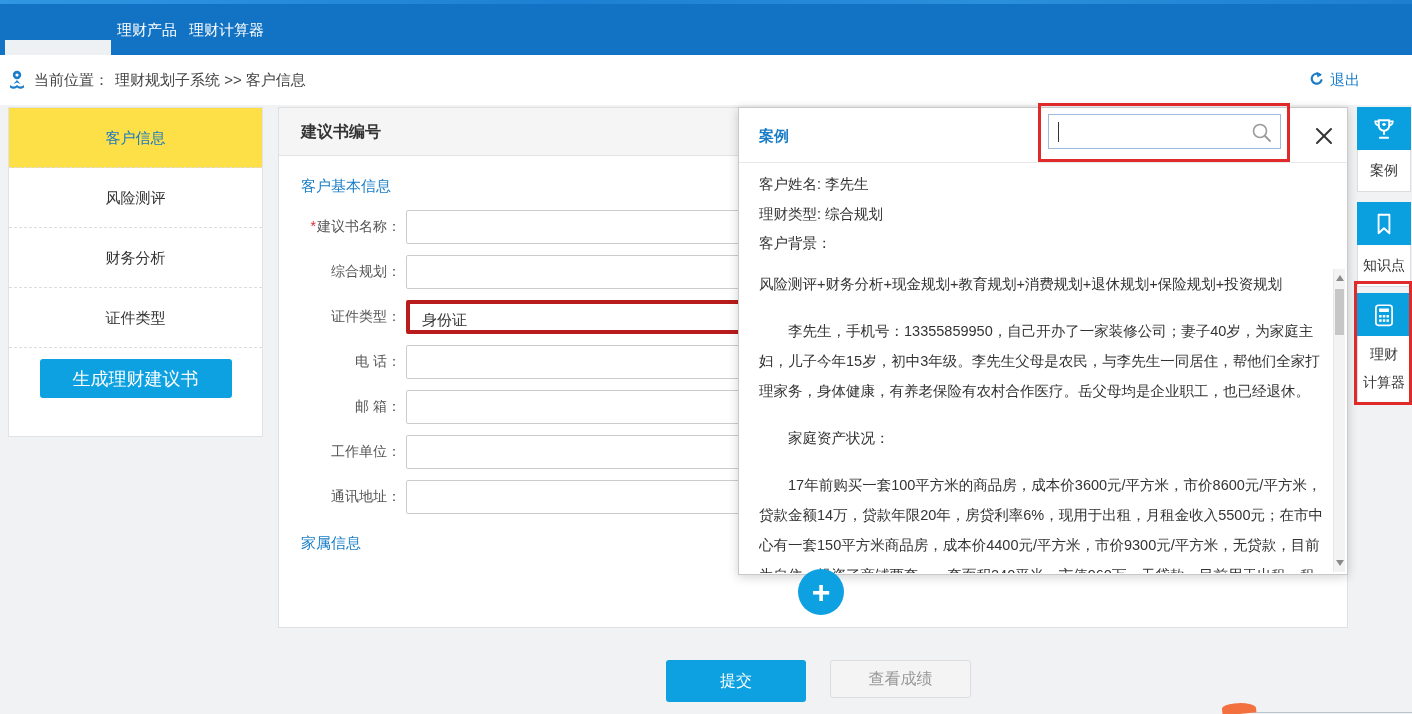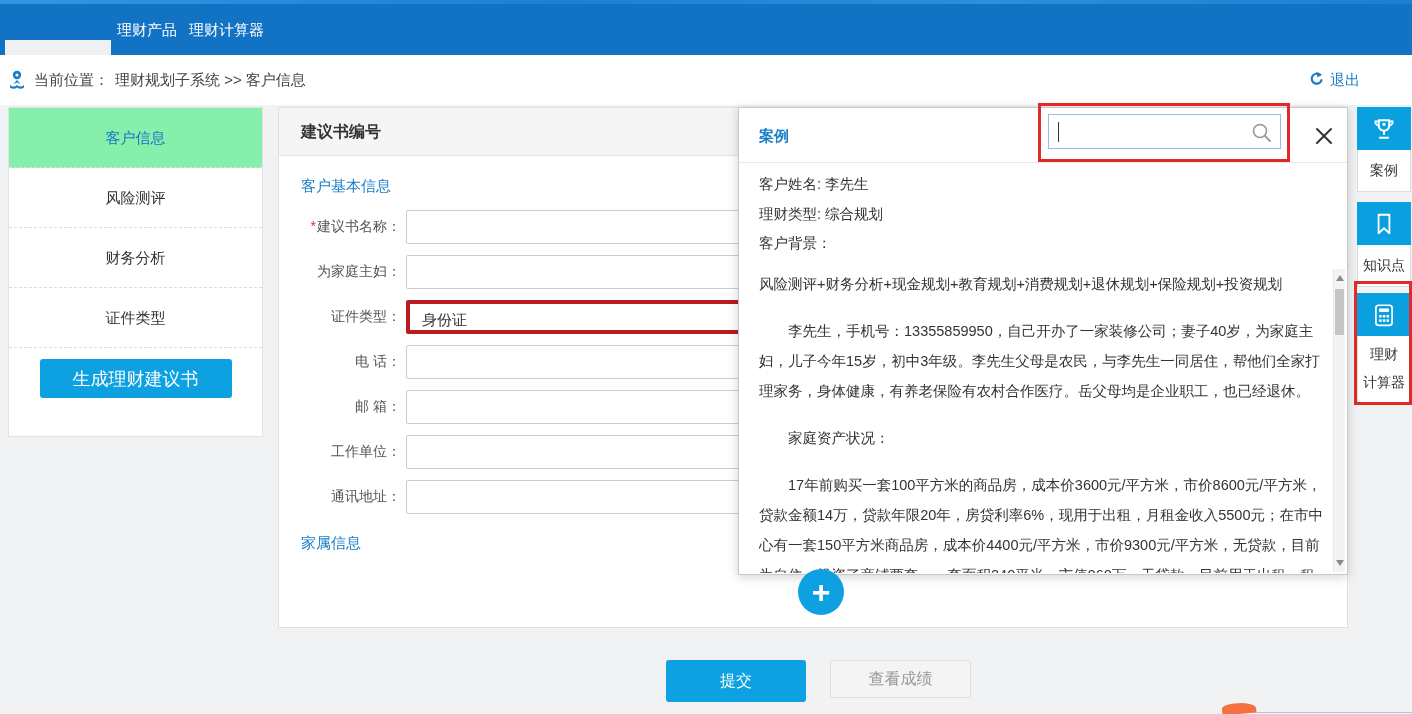--- a/index.html
+++ b/index.html
@@ -22,21 +22,21 @@
   .crumb svg { margin-right:8px; }
   .logout { position:absolute; right:52px; top:0; height:50px; display:flex; align-items:center; font-size:15px; color:#1b7dc9; cursor:pointer; }
   .logout svg { margin-right:5px; }
 
   
   .content-bg { position:absolute; left:0; top:105px; width:1412px; height:609px; background:#f1f2f4; }
 
   
   .sidebar { position:absolute; left:8px; top:107px; width:255px; height:330px; background:#fff; border:1px solid #e2e2e2; }
   .side-item { height:60px; line-height:59px; text-align:center; font-size:15px; color:#333; border-bottom:1px dashed #ddd; cursor:pointer; }
-  .side-item.active { background:#86efac; color:#1778c5; }
+  .side-item.active { background:#fde047; color:#1778c5; }
   .gen-btn { display:block; margin:11px auto 0; width:192px; height:39px; background:#0da1e2; color:#fff;
     font-size:18px; border:none; border-radius:3px; cursor:pointer; font-family:inherit; }
 
   
   .main-panel { position:absolute; left:278px; top:107px; width:1070px; height:521px; background:#fff; border:1px solid #e0e0e0; }
   .panel-header { height:48px; line-height:48px; background:#f5f5f6; border-bottom:1px solid #e3e3e3;
     padding-left:22px; font-size:16px; font-weight:bold; color:#333; }
   .panel-body { padding:18px 0 0 22px; }
   .sec-title { font-size:15px; color:#1a7dc8; height:30px; line-height:24px; }
   .frm-row { display:flex; align-items:center; height:45px; }
@@ -149,21 +149,21 @@
   <div class="main-panel">
     <div class="panel-header">建议书编号</div>
     <div class="panel-body">
       <div class="sec-title">客户基本信息</div>
 
       <div class="frm-row">
         <span class="frm-label"><span class="req">*</span><span>建议书名称：</span></span>
         <input class="frm-input" value="" style="">
       </div>
       <div class="frm-row">
-        <span class="frm-label">为家庭主妇：</span>
+        <span class="frm-label">综合规划：</span>
         <input class="frm-input" value="" style="">
       </div>
       <div class="frm-row">
         <span class="frm-label">证件类型：</span>
         <div class="frm-select">身份证</div>
       </div>
       <div class="frm-row">
         <span class="frm-label">电 话：</span>
         <input class="frm-input" value="" style="">
       </div>

